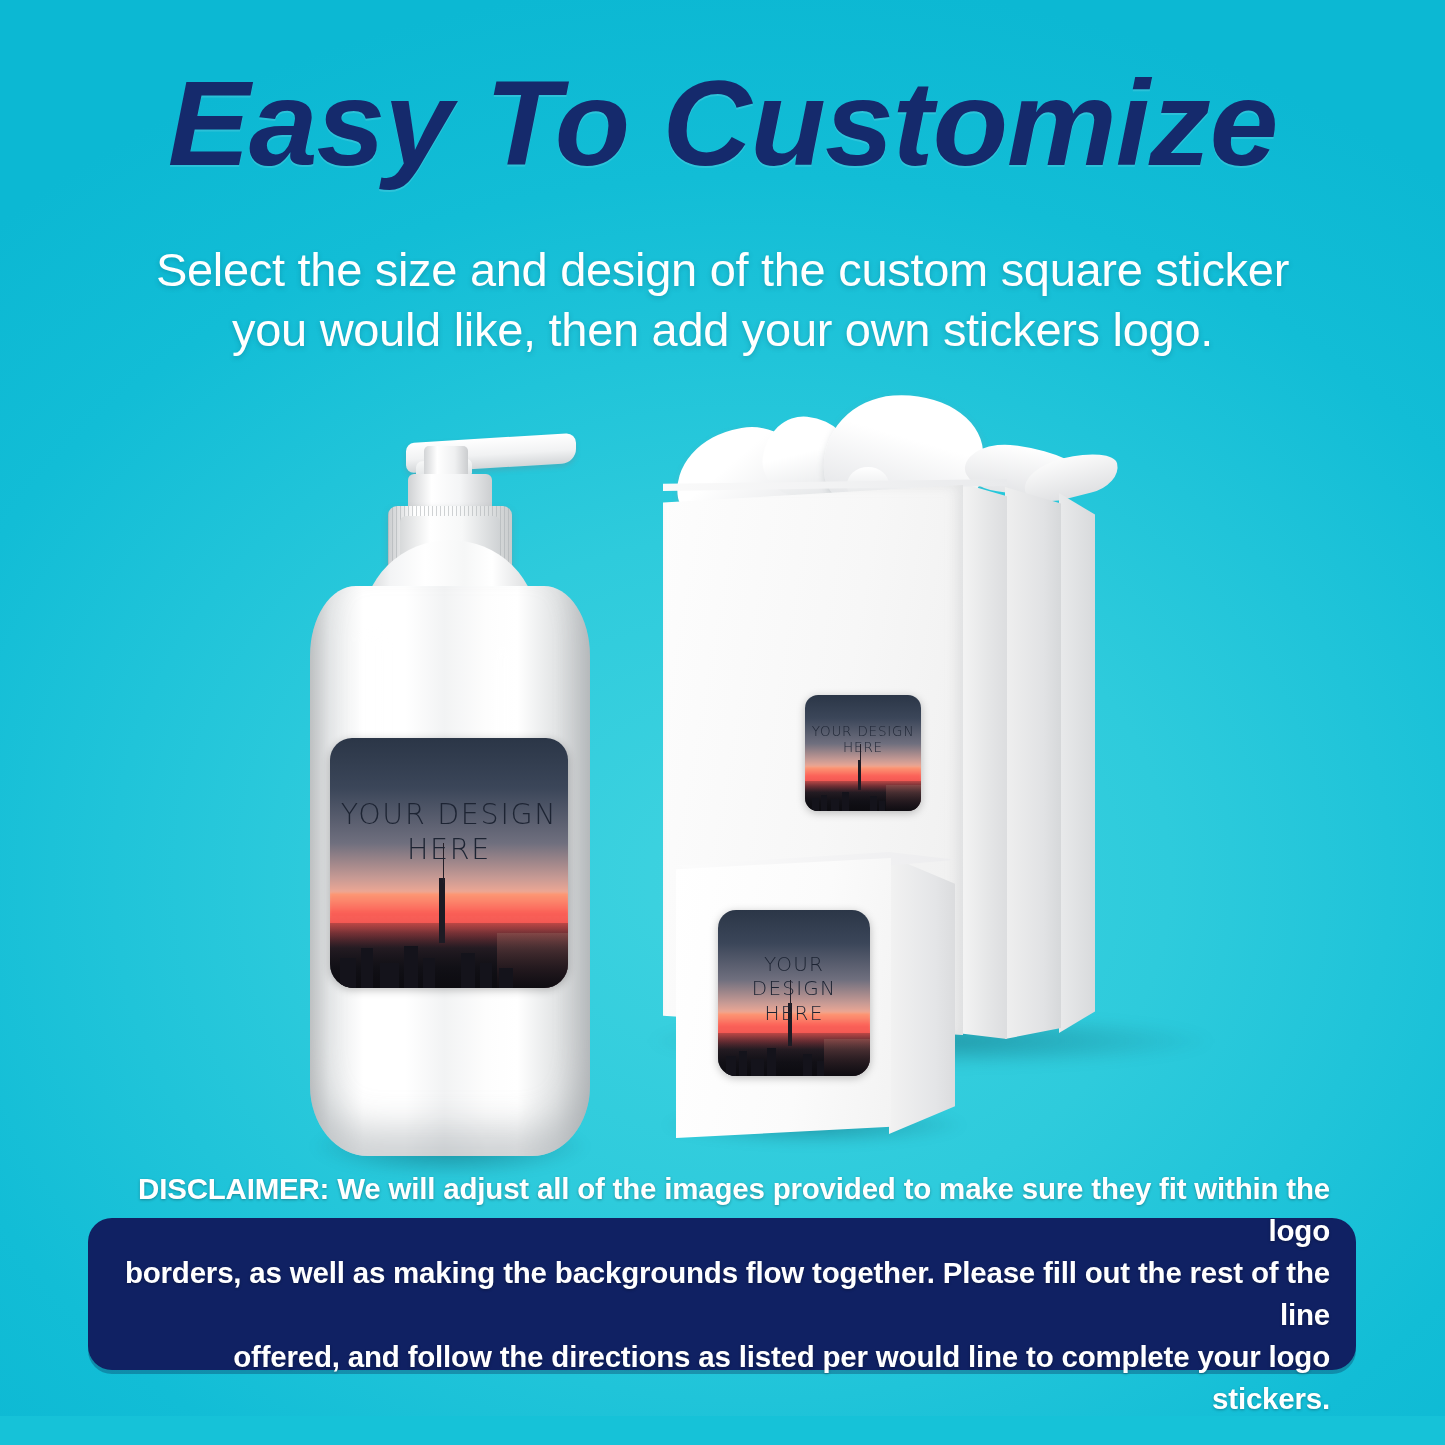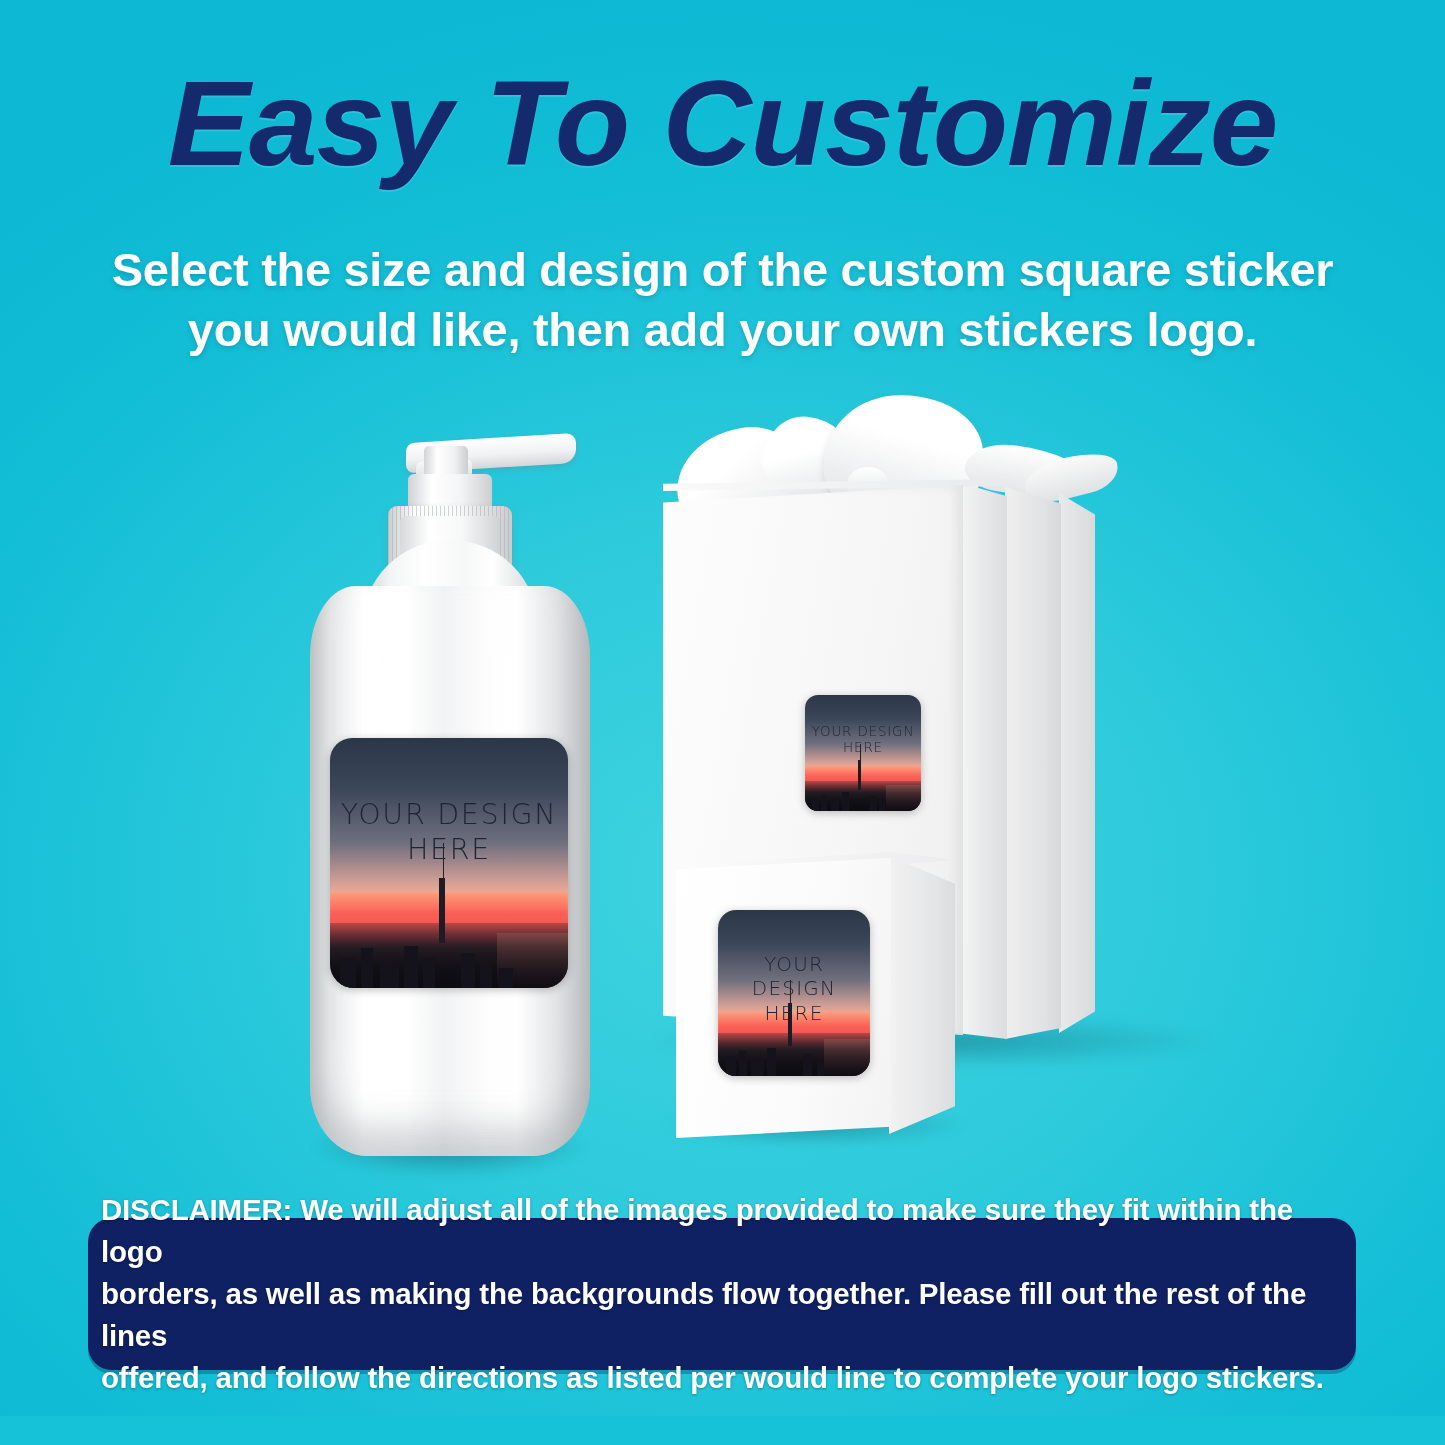--- a/index.html
+++ b/index.html
@@ -19,21 +19,21 @@
     font-size:121px;line-height:1.02;
     font-weight:bold;font-style:italic;
     letter-spacing:-1px;
     color:#152a6c;
     font-family:"Liberation Sans", sans-serif;
     transform:scaleX(1.02);
     text-shadow:0 2px 0 rgba(255,255,255,.12);
   }
   .subhead{
     position:absolute;top:240px;left:0;width:1445px;text-align:center;
-    color:#ffffff;font-size:47px;line-height:1.28;font-weight:bold;
+    color:#ffffff;font-size:47px;line-height:1.28;font-weight:normal;
     letter-spacing:-.3px;
     text-shadow:0 2px 5px rgba(0,70,90,.25);
   }
   .subhead .ln{display:block;}
 
   
   .sticker{
     position:absolute;overflow:hidden;
     background:
       linear-gradient(180deg,
@@ -257,23 +257,23 @@
   #smallSticker .lbl{top:42px;font-size:20px;}
 
   
   #disclaimer{
     position:absolute;left:88px;top:1218px;width:1268px;height:152px;
     background:#102163;border-radius:24px;
     box-shadow:0 4px 0 rgba(8,18,60,.28);
     display:flex;align-items:center;justify-content:center;
   }
   #disclaimerText{
-    color:#ffffff;font-size:29.5px;line-height:1.42;text-align:left;
+    color:#ffffff;font-size:29.5px;line-height:1.42;text-align:right;
     font-weight:bold;letter-spacing:-.2px;
-    padding:0 13px;
+    padding:0 26px;
     text-shadow:0 1px 3px rgba(0,0,0,.3);
   }
   #disclaimerText .ln{display:block;}
   #disclaimerText b{font-weight:bold;}
 </style>
 </head>
 <body>
 
 <div id="stage">
 
@@ -374,18 +374,18 @@
       <div class="lbl">
         <span>YOUR DESIGN</span><br>
         <span>HERE</span>
       </div>
     </div>
   </div>
 
   <div id="disclaimer">
     <div id="disclaimerText">
       <span class="ln"><b>DISCLAIMER:</b><span> We will adjust all of the images provided to make sure they fit within the logo</span></span>
-      <span class="ln">borders, as well as making the backgrounds flow together. Please fill out the rest of the lines</span>
+      <span class="ln">borders, as well as making the backgrounds flow together. Please fill out the rest of the line</span>
       <span class="ln">offered, and follow the directions as listed per would line to complete your logo stickers.</span>
     </div>
   </div>
 
 </div>
 
 </body></html>

